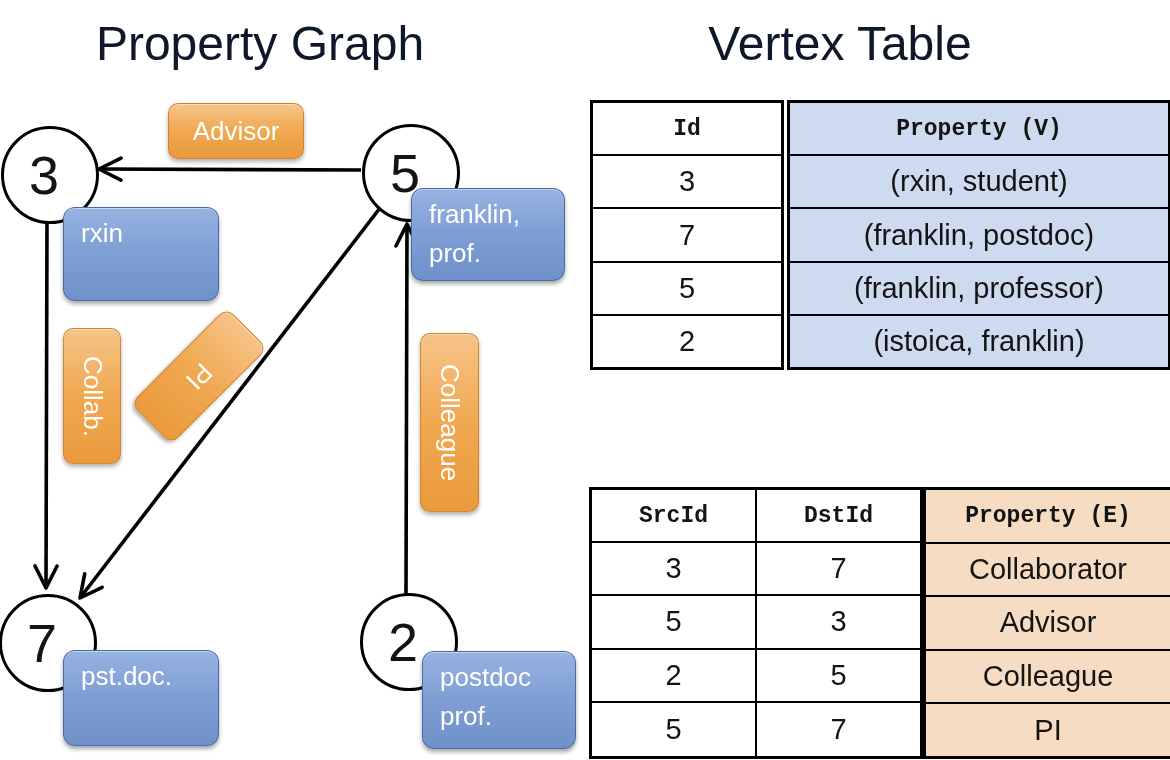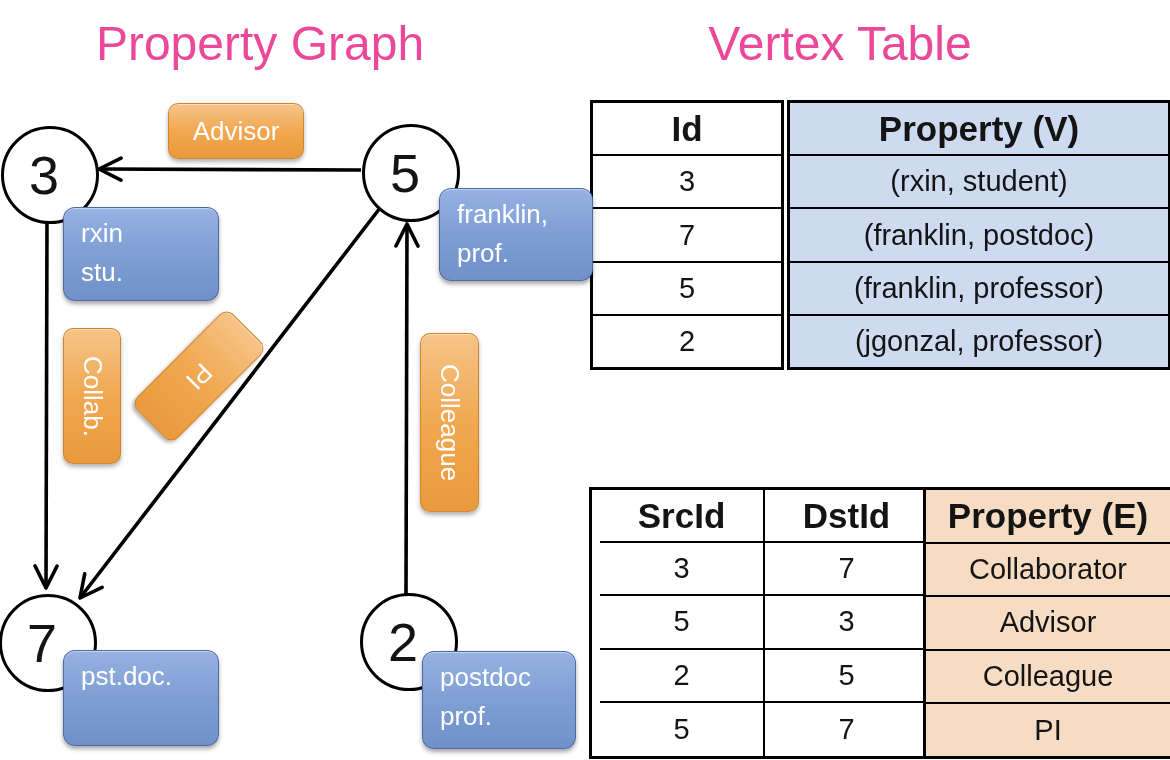--- a/index.html
+++ b/index.html
@@ -1,19 +1,19 @@
 <!DOCTYPE html>
 <html><head>
 <meta charset="utf-8">
 <style>
   html,body{margin:0;padding:0;background:#fff;}
   body{width:1170px;height:760px;overflow:hidden;font-family:"Liberation Sans",sans-serif;-webkit-font-smoothing:antialiased;}
   .stage{position:relative;width:1170px;height:760px;background:#fff;}
 
-  .big-title{position:absolute;font-size:48px;font-weight:400;letter-spacing:0px;color:#ec4899;text-align:center;white-space:nowrap;}
+  .big-title{position:absolute;font-size:48px;font-weight:400;letter-spacing:0px;color:#0f172a;text-align:center;white-space:nowrap;}
 
   
   .edges-svg{position:absolute;left:0;top:0;z-index:1;}
 
   .gnode{position:absolute;width:92px;height:92px;border:3.5px solid #000;border-radius:50%;background:#fff;z-index:2;
          display:flex;align-items:center;justify-content:center;}
   .gnode .nid{font-size:54px;font-weight:400;color:#141414;transform:translateX(-6px);}
 
   .vbox{position:absolute;z-index:3;border-radius:12px;color:#fff;font-size:26px;line-height:1.5;padding:6px 0 0 17px;
         background:linear-gradient(180deg,#97b2e2 0%,#80a0d5 45%,#6f90c9 100%);
@@ -29,21 +29,21 @@
   .ebox.vert{writing-mode:vertical-rl;}
   .ebox.tilt{transform:rotate(45deg);}
 
   
   .tblwrap{position:absolute;z-index:2;}
   .tseg{position:absolute;top:0;bottom:0;border:3px solid #000;background:#fff;display:flex;flex-direction:column;}
   .tseg.cols2{display:grid;grid-template-rows:repeat(5,1fr);grid-auto-flow:column;}
   .tcell{flex:1;display:flex;align-items:center;justify-content:center;border-bottom:2.5px solid #000;
          font-size:29px;color:#141414;white-space:nowrap;}
   .tcell.last{border-bottom:none;}
-  .tcell.th{font-weight:700;font-size:35px;}
+  .tcell.th{font-weight:700;font-size:23px;font-family:Liberation Mono, monospace;}
   .tcell.divr{border-right:2.5px solid #000;}
   .fill-blue{background:#cedaf0;}
   .fill-tan{background:#f5dcc2;}
 </style>
 </head>
 <body>
 
 <div class="stage">
 
   <div class="big-title" style="left:30px;top:16px;width:460px;">Property Graph</div>
@@ -69,23 +69,22 @@
   </div>
   <div class="gnode" style="left:-1px;top:594px;">
     <span class="nid">7</span>
   </div>
   <div class="gnode" style="left:360px;top:593px;">
     <span class="nid">2</span>
   </div>
 
   <div class="vbox" style="left:63px;top:186px;width:137px;height:86px;margin-top:21px;">
     <div>rxin</div>
-    <div>stu.</div>
   </div>
-  <div class="vbox" style="left:439px;top:188px;width:135px;height:85px;">
+  <div class="vbox" style="left:411px;top:188px;width:135px;height:85px;">
     <div>franklin,</div>
     <div>prof.</div>
   </div>
   <div class="vbox" style="left:63px;top:650px;width:137px;height:88px;">
     <div>pst.doc.</div>
   </div>
   <div class="vbox" style="left:422px;top:651px;width:135px;height:90px;">
     <div>postdoc</div>
     <div>prof.</div>
   </div>
@@ -101,26 +100,26 @@
       <div class="tcell">3</div>
       <div class="tcell">7</div>
       <div class="tcell">5</div>
       <div class="tcell last">2</div>
     </div>
     <div class="tseg fill-blue" style="left:197px;width:378px;justify-content:center;">
       <div class="tcell th">Property (V)</div>
       <div class="tcell">(rxin, student)</div>
       <div class="tcell">(franklin, postdoc)</div>
       <div class="tcell">(franklin, professor)</div>
-      <div class="tcell last">(jgonzal, professor)</div>
+      <div class="tcell last">(istoica, franklin)</div>
     </div>
   </div>
 
   <div class="tblwrap" style="left:589px;top:487px;width:578px;height:272px;">
-    <div class="tseg cols2" style="left:0;width:328px;padding-left:8px;">
+    <div class="tseg cols2" style="left:0;width:328px;">
       <div class="tcell th divr">SrcId</div>
       <div class="tcell divr">3</div>
       <div class="tcell divr">5</div>
       <div class="tcell divr">2</div>
       <div class="tcell divr last">5</div>
       <div class="tcell th">DstId</div>
       <div class="tcell">7</div>
       <div class="tcell">3</div>
       <div class="tcell">5</div>
       <div class="tcell last">7</div>

